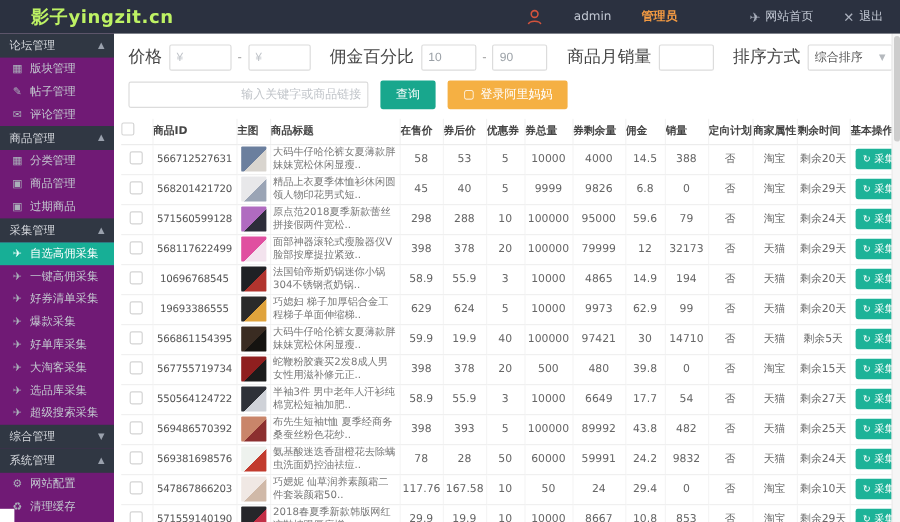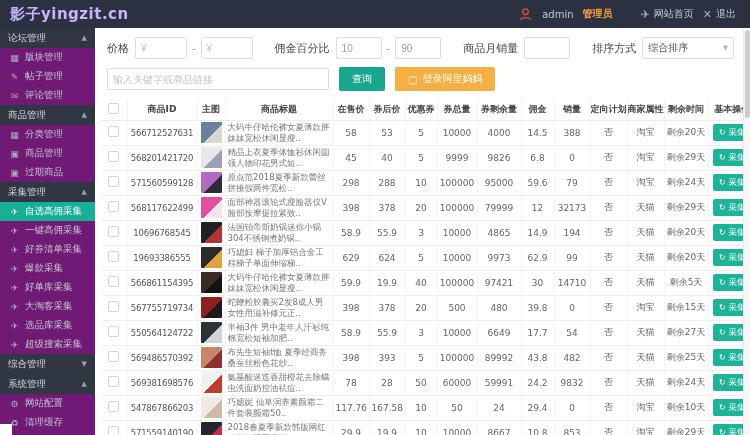--- a/index.html
+++ b/index.html
@@ -3,23 +3,23 @@
 <meta charset="utf-8">
 <style>
   * { margin:0; padding:0; box-sizing:border-box; }
   html,body { width:750px; height:435px; overflow:hidden; background:#fff;
     font-family:"DejaVu Sans","Liberation Sans",sans-serif; }
   .app { position:relative; width:750px; height:435px; }
 
   
   .topbar { position:absolute; top:0; left:0; width:750px; height:28px;
     background:#2b3140; display:flex; align-items:center; z-index:5; }
-  .logo { width:180px; padding-left:10px; font-size:15px; font-weight:bold;
-    color:#c4b5fd; letter-spacing:.5px; white-space:nowrap; }
-  .topbar-right { margin-left:auto; display:flex; align-items:center; gap:9px;
+  .logo { width:180px; padding-left:26px; font-size:15px; font-weight:bold;
+    color:#bef264; letter-spacing:.5px; white-space:nowrap; }
+  .topbar-right { margin-left:auto; display:flex; align-items:center; gap:25px;
     padding-right:14px; font-size:10px; color:#c3c9d4; }
   .avatar-icon svg { display:block; }
   .role { color:#f59b42; font-weight:bold; }
   .top-link { display:flex; align-items:center; gap:4px; color:#c3c9d4; cursor:pointer; }
   .top-ic { font-size:11px; color:#aab0bd; }
   .sep { width:10px; }
 
   
   .sidebar { position:absolute; top:28px; left:0; width:95px; height:407px;
     background:#701a75; overflow:hidden; }
@@ -30,43 +30,43 @@
     color:#c2c7cf; font-size:9.5px; cursor:pointer; white-space:nowrap; }
   .sb-item .ic { font-size:9px; width:11px; text-align:center; color:#aab0ba; }
   .sb-item.active { background:#17af96; color:#fff; }
   .sb-item.active .ic { color:#eafffa; }
 
   
   .main { position:absolute; top:28px; left:95px; width:649px; height:407px;
     background:#fff; overflow:hidden; }
   .filters { padding:9px 0 0 12px; }
   .frow { display:flex; align-items:center; margin-bottom:8px; }
-  .flabel { font-size:11px; color:#444; margin-right:6px; white-space:nowrap; }
+  .flabel { font-size:14px; color:#444; margin-right:6px; white-space:nowrap; }
   .fin { height:22px; border:1px solid #dcdcdc; border-radius:2px; font-size:10px;
     color:#9aa0a6; padding:0 5px; background:#fff; }
   .fin::placeholder { color:#c0c4c9; }
   .fin.sm { width:52px; }
   .fin.xs { width:46px; }
   .dash { margin:0 5px; color:#999; font-size:10px; }
   .gap { width:22px; }
   .select { position:relative; width:92px; height:22px; border:1px solid #dcdcdc;
     border-radius:2px; font-size:10px; color:#555; display:flex; align-items:center;
     padding:0 5px; cursor:pointer; }
   .select .caret { margin-left:auto; color:#b5b9be; font-size:7px; }
-  .kw { width:222px; }
+  .kw { width:200px;text-align:right; }
   .btn { height:24px; border:none; border-radius:2px; color:#fff; font-size:10px;
     padding:0 13px; margin-left:10px; cursor:pointer; display:inline-flex;
     align-items:center; gap:5px; }
   .btn.query { background:#18a78d; }
   .btn.alimama { background:#f5b043; }
 
   
   table { width:637px; margin-left:6px; border-collapse:collapse; table-layout:fixed; }
   th { font-size:9px; color:#454545; font-weight:bold; height:21px;
-    border-bottom:1px solid #ececec; border-right:1px solid #f3f3f3; text-align:center;
+    border-bottom:1px solid #ececec; border-right:1px solid #f3f3f3; text-align:left;
     white-space:nowrap; overflow:hidden; }
   td { font-size:9px; color:#666; height:25px; border-bottom:1px solid #f0f0f0;
     border-right:1px solid #f5f5f5; text-align:center; padding:1px 2px; overflow:hidden; }
   td:last-child, th:last-child { border-right:none; }
   .cb { width:11px; height:11px; border:1px solid #d4d4d4; border-radius:2px;
     display:inline-block; background:#fff; cursor:pointer; }
   .idcell { font-size:8.5px; color:#555; letter-spacing:-0.2px; }
   .thumb { width:21px; height:21px; margin:0 auto; border-radius:1px; }
   .titlecell { text-align:left; color:#777; line-height:1.25; font-size:8.5px;
     white-space:normal; }

